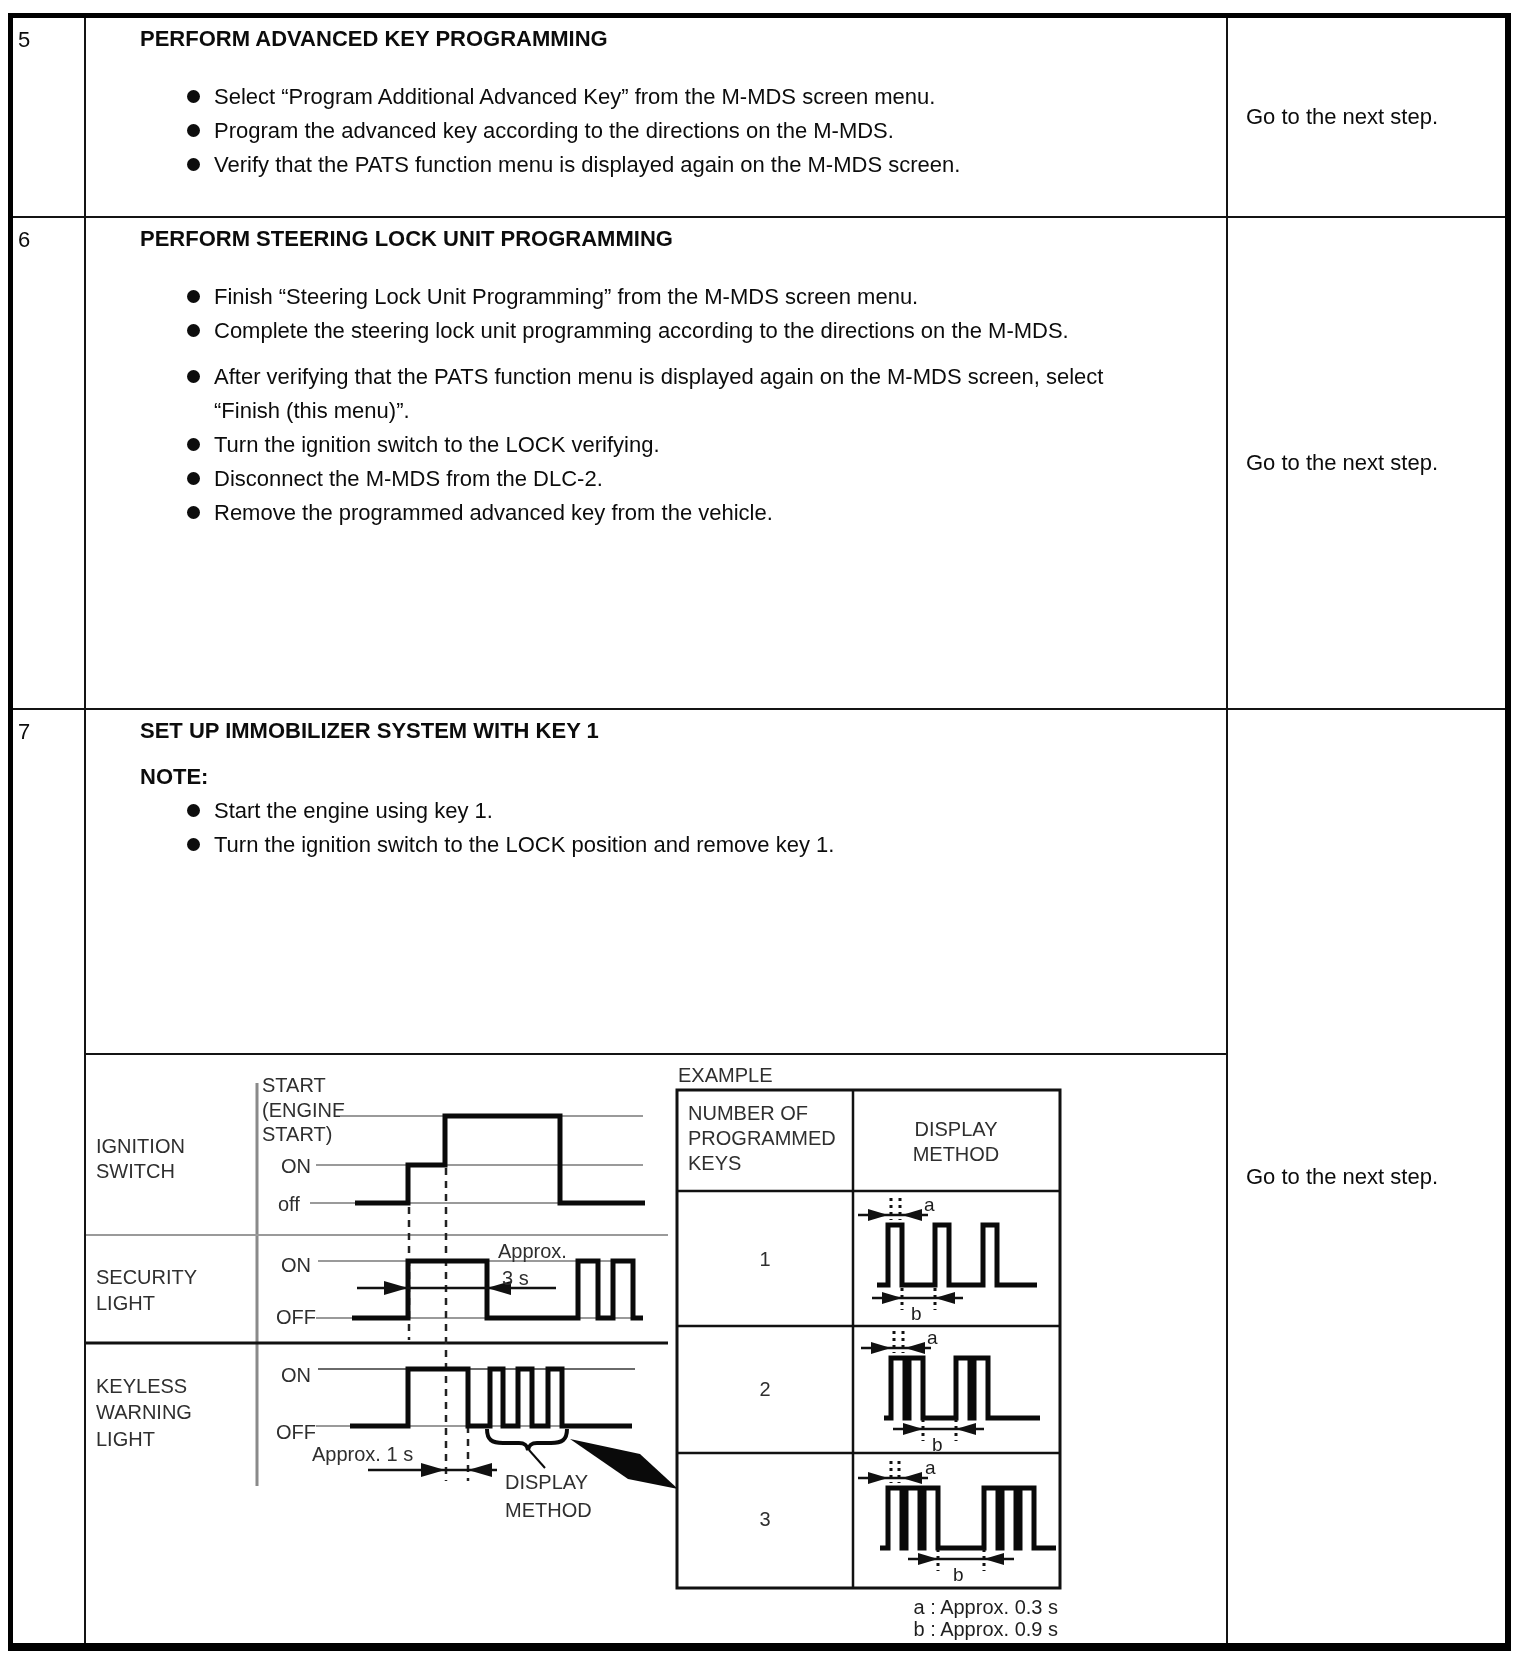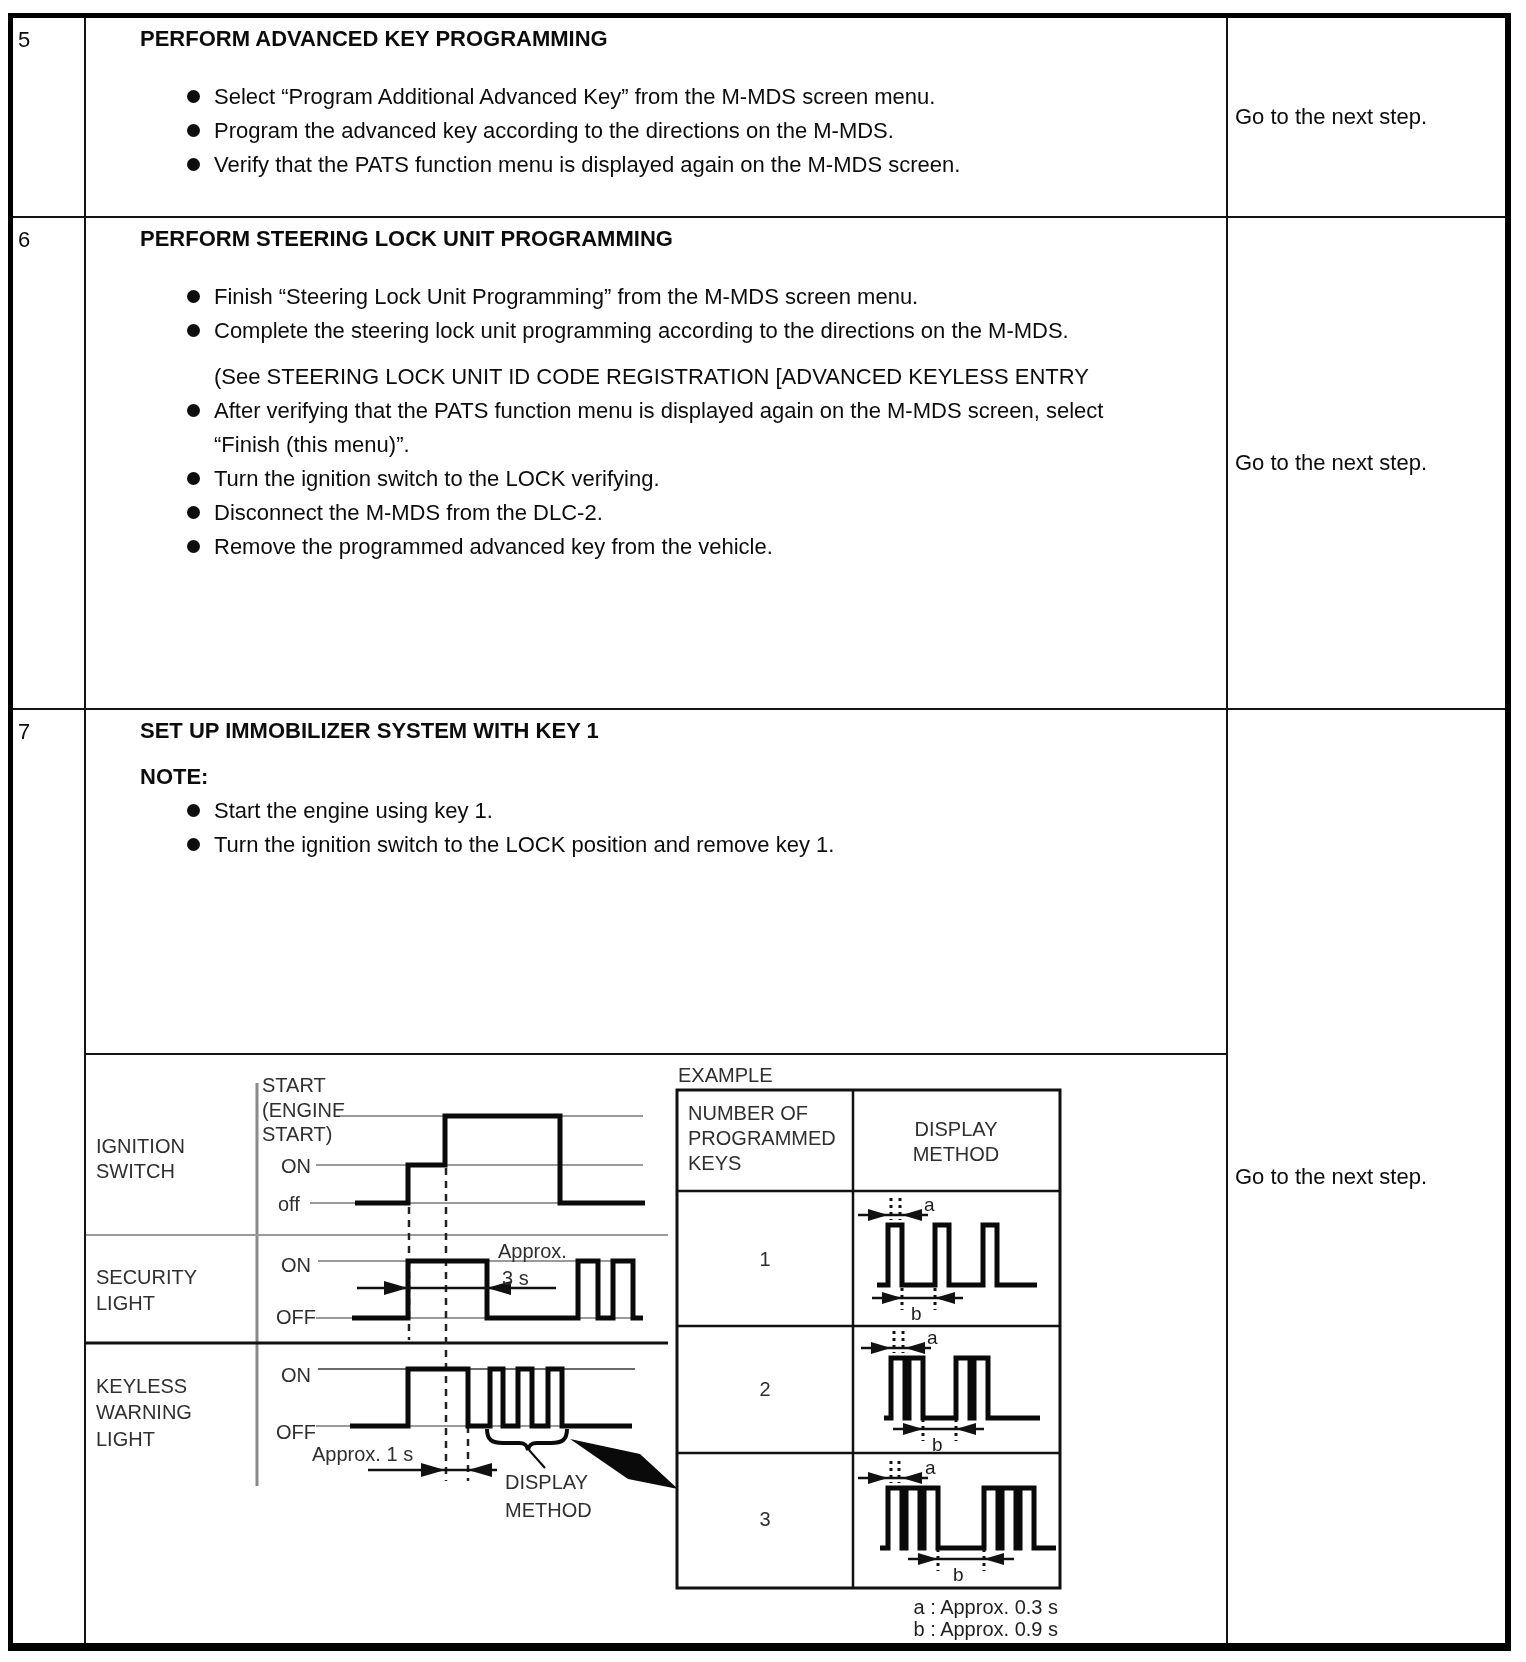--- a/index.html
+++ b/index.html
@@ -6,21 +6,21 @@
   body{width:1526px;height:1662px;position:relative;font-family:"Liberation Sans",sans-serif;color:#0c0c0c;}
   .steps-table{
     position:absolute;left:8px;top:13px;width:1503px;height:1638px;
     box-sizing:border-box;border:5px solid #000;border-bottom-width:8px;border-right-width:6px;
     display:grid;grid-template-columns:73px 1142px auto;grid-template-rows:200px 492px auto;
     background:#fff;
   }
   .cell{box-sizing:border-box;overflow:visible;padding-left:48px;}
   .cell.num{border-right:2px solid #141414;font-size:22px;padding:9px 0 0 5px;}
   .cell.content{border-right:2px solid #141414;position:relative;font-size:22px;}
-  .cell.action{display:flex;align-items:center;padding-left:7px;font-size:22px;}
+  .cell.action{display:flex;align-items:center;padding-left:18px;font-size:22px;}
   .r1,.r2{border-bottom:2px solid #141414;}
   .step-title{font-weight:bold;padding-left:6px;margin-top:8px;line-height:26px;white-space:nowrap;}
   .note-label{font-weight:bold;padding-left:6px;margin-top:16px;line-height:34px;}
   .bullet{display:flex;padding-left:53px;line-height:34px;}
   .bullet.first{margin-top:28px;}
   .bullet .dot{flex:none;width:13px;height:13px;border-radius:50%;background:#0d0d0d;margin:10px 14px 0 0;}
   .bullet .txt{flex:1;}
   .bullet .ln{white-space:nowrap;}
   .cont{padding-left:80px;margin-top:12px;line-height:34px;}
   .cont .ln{white-space:nowrap;}
@@ -75,21 +75,20 @@
             <div class="ln">Finish “Steering Lock Unit Programming” from the M-MDS screen menu.</div>
           </div>
       </div>
       <div class="bullet">
         <span class="dot"></span>
         <div class="txt">
             <div class="ln">Complete the steering lock unit programming according to the directions on the M-MDS.</div>
           </div>
       </div>
       <div class="cont">
-        <div class="ln">(See STEERING LOCK UNIT ID CODE REGISTRATION [ADVANCED KEYLESS ENTRY</div>
       </div>
       <div class="bullet">
         <span class="dot"></span>
         <div class="txt">
           <div class="ln">After verifying that the PATS function menu is displayed again on the M-MDS screen, select</div>
           <div class="ln">“Finish (this menu)”.</div>
         </div>
       </div>
       <div class="bullet">
         <span class="dot"></span>

